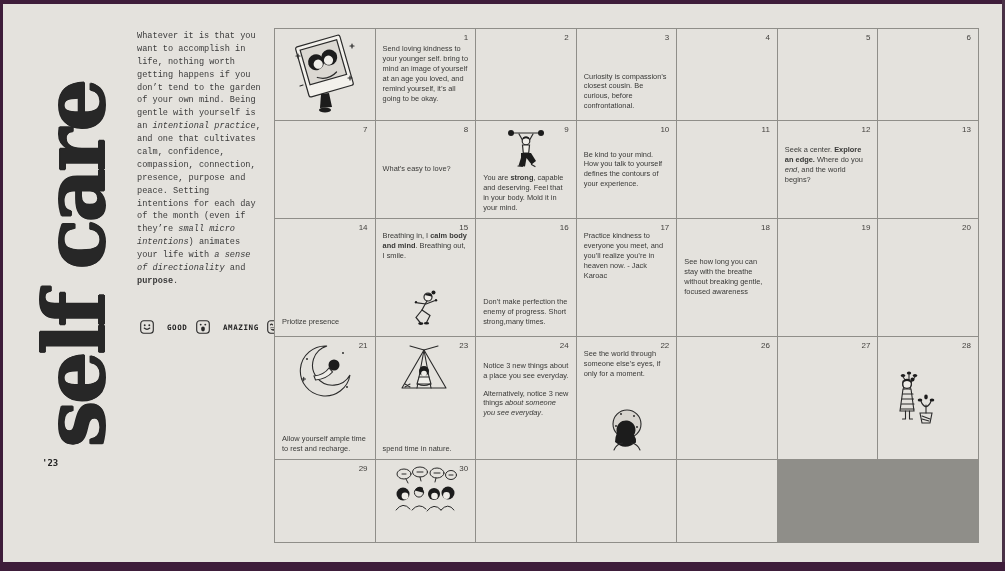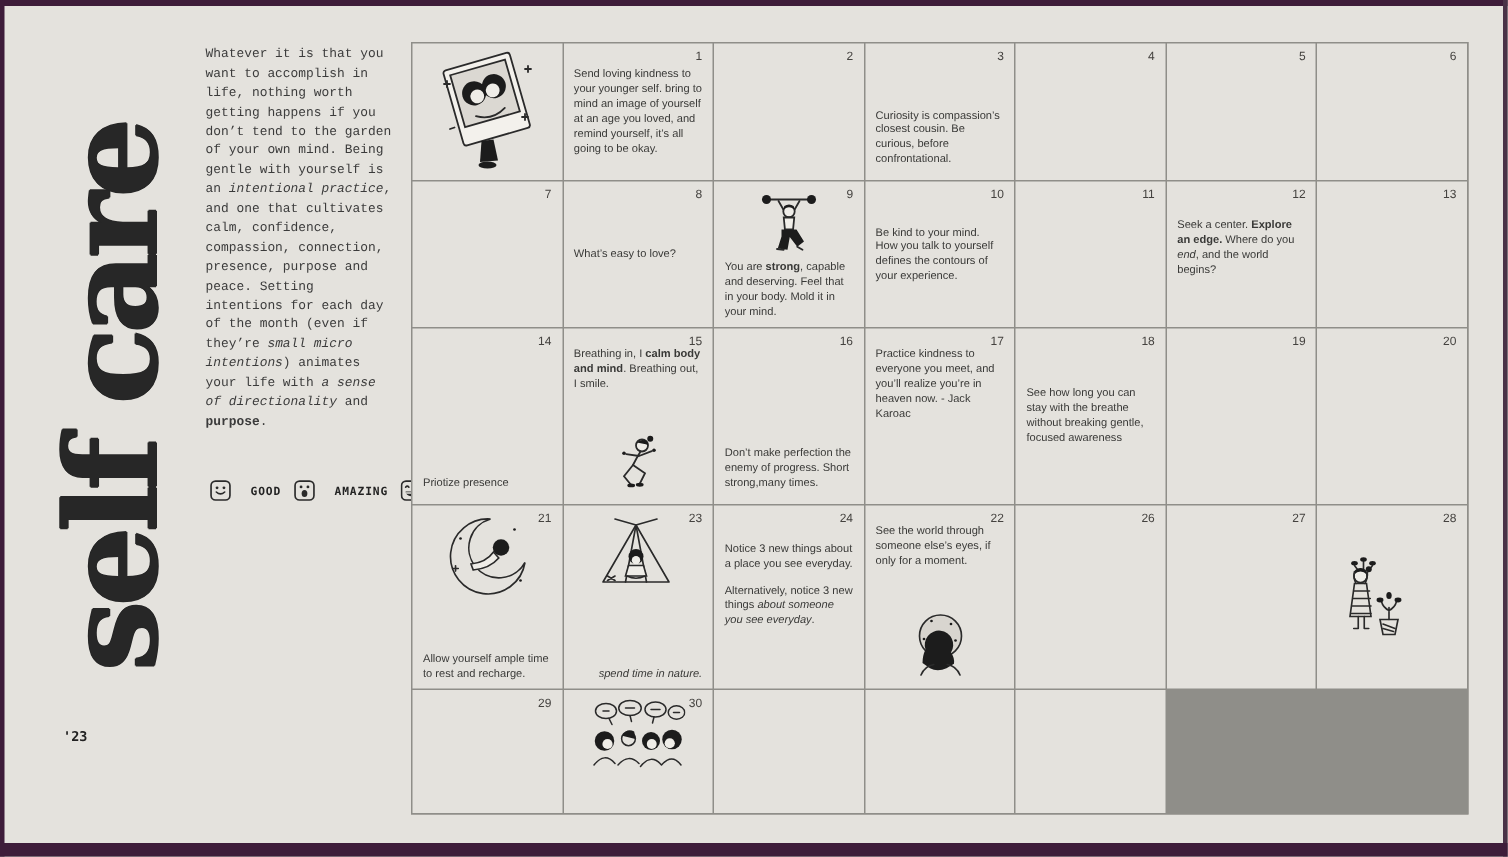--- a/index.html
+++ b/index.html
@@ -27,21 +27,21 @@
 
   .intro{
     position:absolute;left:137px;top:30px;width:127px;
     font-size:8.6px;line-height:1.5;color:#3b3b3b;font-family:Liberation Mono, monospace;
   }
   .intro .i,.cell-text .i{font-style:italic;}
   .intro .b,.cell-text .b{font-weight:bold;}
   .cell-text .u{}
 
   .year-label{
-    position:absolute;left:42px;top:487px;
+    position:absolute;left:42px;top:458px;
     font-family:"DejaVu Sans Mono",monospace;font-weight:bold;
     font-size:9px;color:#222;
   }
 
   
   .legend{position:absolute;left:140px;top:320px;display:flex;flex-direction:row;gap:8.5px;}
   .legend-item{display:flex;align-items:center;gap:13px;height:14px;}
   .legend-icon{width:14px;height:14px;flex:0 0 14px;}
   .legend-icon svg{display:block;}
   .legend-label{
@@ -63,21 +63,21 @@
     position:absolute;top:4px;right:7px;font-size:8px;color:#44423f;
   }
   .cell-text{font-size:7.4px;line-height:1.33;color:#393937;}
   .par + .par{margin-top:8px;}
   .pos-top{justify-content:flex-start;padding-top:24px;}
   .pos-topsm{justify-content:flex-start;padding-top:12px;gap:21px;}
   .pos-mid{justify-content:center;}
   .pos-bottom{justify-content:flex-end;padding-bottom:9px;}
   .pos-split{justify-content:flex-start;padding-top:6px;}
   .pos-split .cell-text{margin-top:auto;}
-  .text-center .cell-text{text-align:right;font-style:italic;}
+  .text-center .cell-text{text-align:left;}
   .ill{align-self:center;line-height:0;}
   .ill-left .ill{align-self:flex-start;margin-left:6px;}
   .ill svg{display:block;}
   .pos-topsm .ill,.pos-top .ill{margin-top:4px;}
 </style>
 </head>
 <body>
 
 <div class="frame-top"></div>
 <div class="frame-left"></div>

